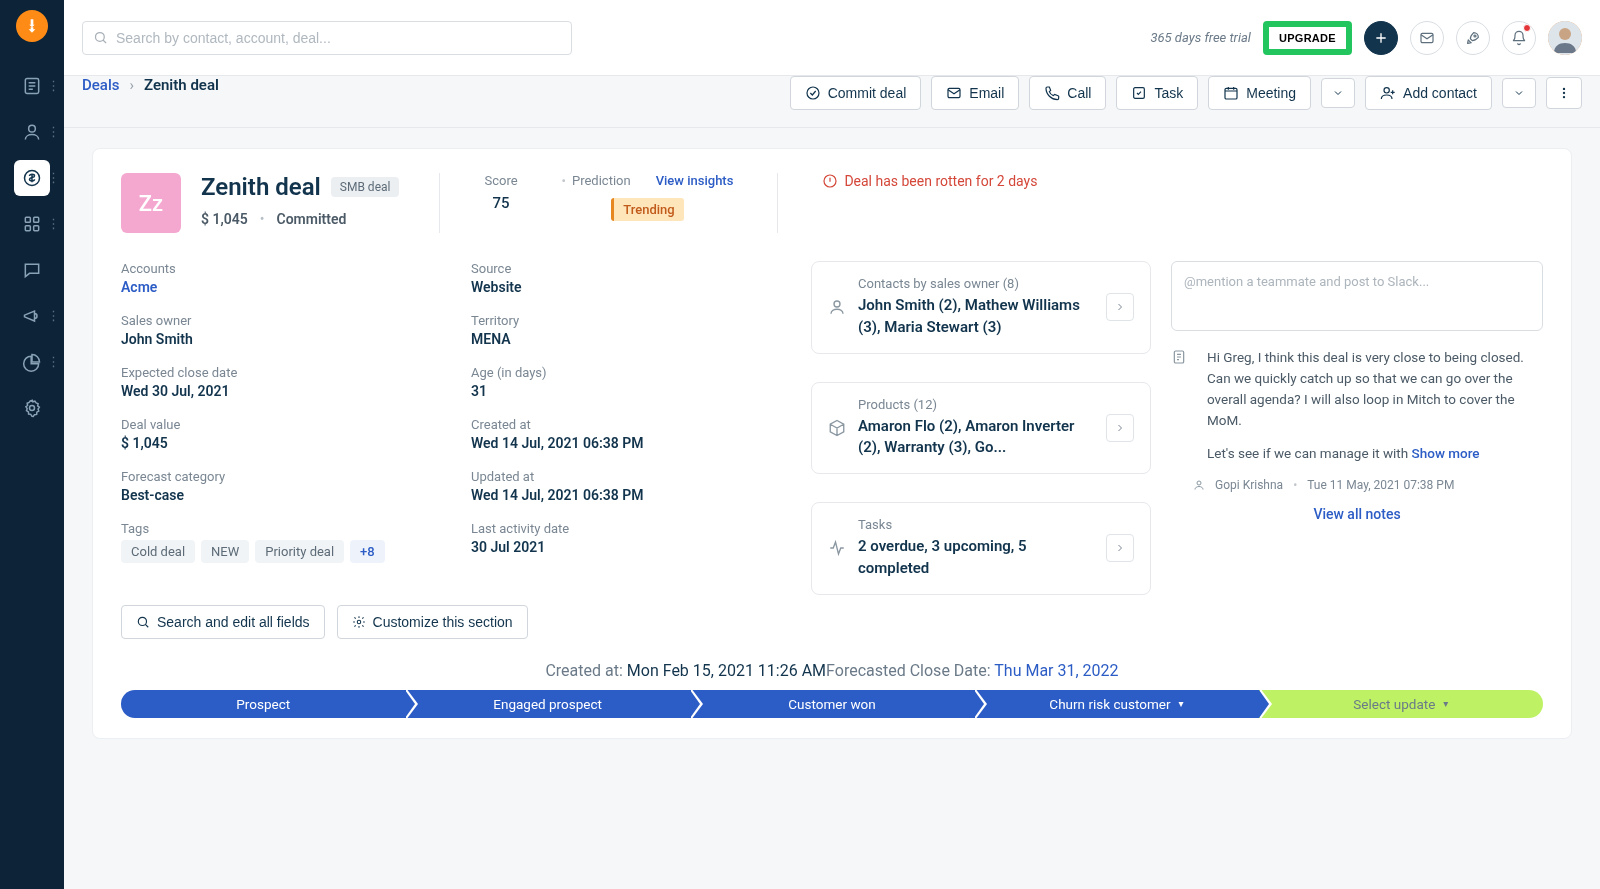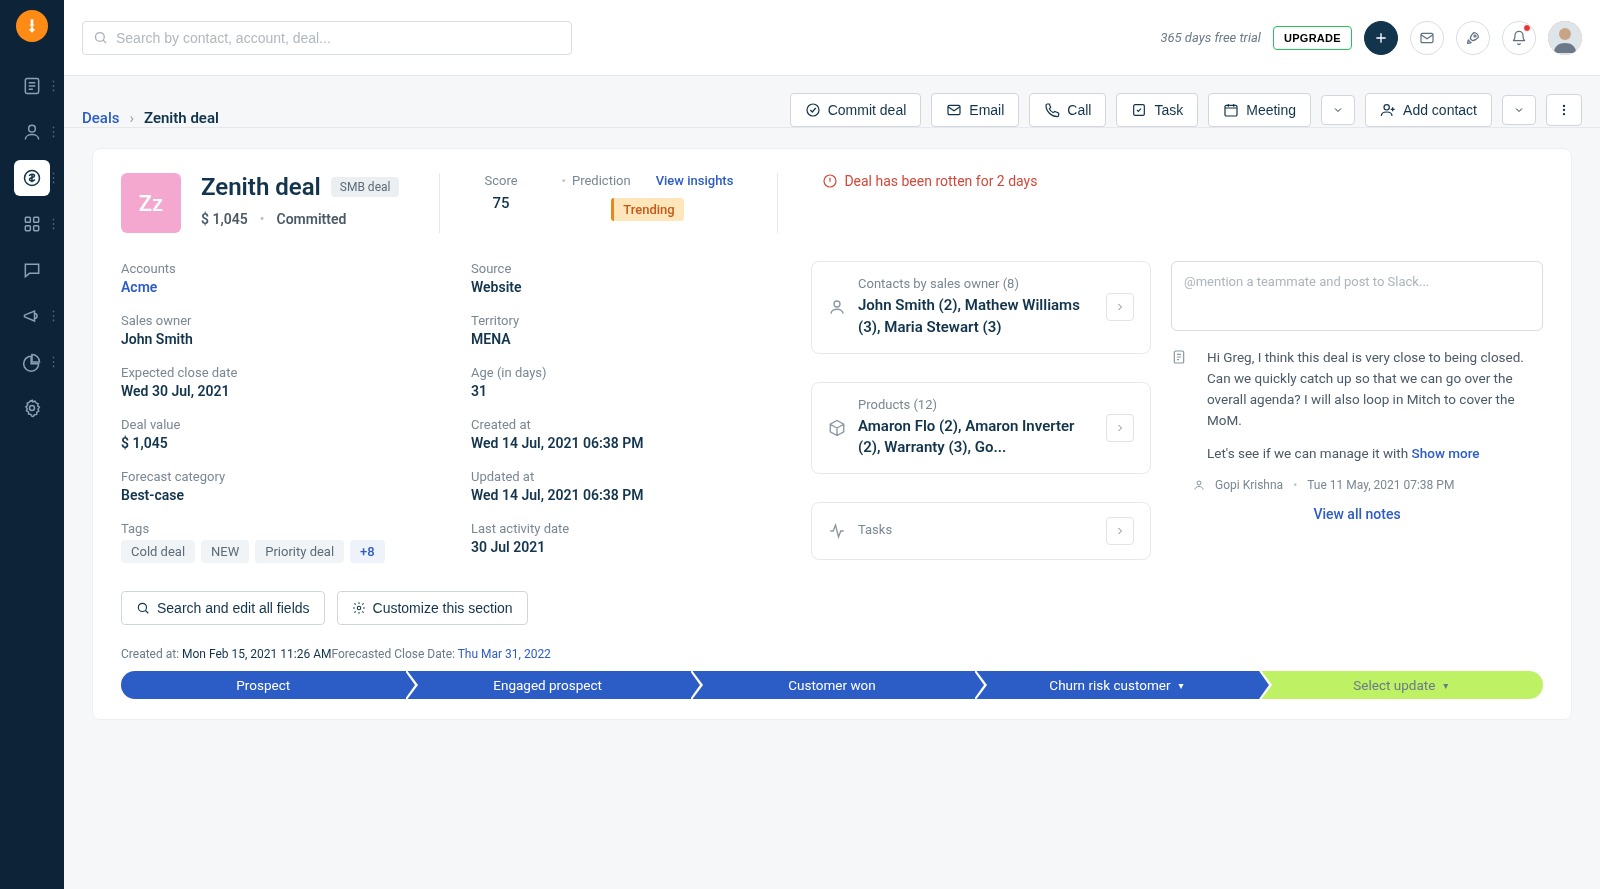--- a/index.html
+++ b/index.html
@@ -10,26 +10,26 @@
 .sidebar .nav-item { width: 36px; height: 36px; display: flex; align-items: center; justify-content: center; border-radius: 6px; margin-bottom: 10px; color: #8aa2b5; position: relative; cursor: pointer; }
 .sidebar .nav-item.active { background: #fff; color: #12344d; }
 .sidebar .nav-item .dots { position: absolute; right: -10px; color: #5a6f80; font-size: 13px; line-height: 4px; }
 .main { flex: 1; display: flex; flex-direction: column; min-width: 0; }
 .topbar { height: 76px; background: #fff; border-bottom: 1px solid #e6e8eb; display: flex; align-items: center; padding: 0 18px; gap: 14px; }
 .search-wrap { width: 490px; height: 34px; border: 1px solid #d9dee2; border-radius: 4px; display: flex; align-items: center; padding: 0 10px; gap: 8px; }
 .search-wrap input { border: none; outline: none; flex: 1; font-size: 14px; color: #12344d; }
 .search-wrap input::placeholder { color: #b0b8bf; }
 .topbar-right { margin-left: auto; display: flex; align-items: center; gap: 12px; }
 .trial-text { color: #6b7a88; font-style: italic; font-size: 13px; }
-.btn-upgrade { border: 1px solid #22c55e; padding: 5px 10px; border-radius: 4px; font-size: 11px; font-weight: 600; background: #fff; cursor: pointer; letter-spacing: 0.3px; }
+.btn-upgrade { border: 6px solid #22c55e; padding: 5px 10px; border-radius: 4px; font-size: 11px; font-weight: 600; background: #fff; cursor: pointer; letter-spacing: 0.3px; }
 .icon-btn { width: 34px; height: 34px; border-radius: 50%; border: 1px solid #d9dee2; display: flex; align-items: center; justify-content: center; cursor: pointer; background: #fff; color: #5e6f7d; position: relative; }
 .icon-btn.primary { background: #12344d; border-color: #12344d; color: #fff; }
 .badge-dot { position: absolute; top: 2px; right: 4px; width: 8px; height: 8px; background: #e43538; border-radius: 50%; border: 1px solid #fff; }
 .avatar { width: 34px; height: 34px; border-radius: 50%; background: #e8b78e; overflow: hidden; }
-.subhead { height: 52px; padding: 0 18px; display: flex; align-items: flex-end; justify-content: space-between; border-bottom: 1px solid #e6e8eb; }
+.subhead { height: 52px; padding: 0 18px; display: flex; align-items: flex-start; justify-content: space-between; border-bottom: 1px solid #e6e8eb; }
 .breadcrumb { display: flex; align-items: center; gap: 10px; font-size: 15px; }
 .breadcrumb .root { color: #2c5cc5; font-weight: 500; }
 .breadcrumb .sep { color: #98a2ab; }
 .breadcrumb .current { color: #12344d; font-weight: 600; }
 .actions { display: flex; gap: 10px; align-items: center; }
 .action-btn { border: 1px solid #d0d6db; background: #fff; padding: 8px 14px; border-radius: 4px; display: flex; align-items: center; gap: 7px; cursor: pointer; font-size: 14px; color: #12344d; white-space: nowrap; font-weight: 500; }
 .action-btn.icon-only { padding: 8px 10px; }
 .content { flex: 1; padding: 20px 28px; overflow: auto; }
 .card { background: #fff; border-radius: 8px; padding: 24px 28px 20px; border: 1px solid #eceff2; }
 .header-row { display: flex; gap: 20px; align-items: flex-start; }
@@ -62,21 +62,21 @@
 .side-card .head { font-size: 13px; color: #7a8793; margin-bottom: 4px; }
 .side-card .text { font-size: 15px; font-weight: 600; color: #12344d; line-height: 1.45; }
 .side-card .chev { width: 28px; height: 28px; border: 1px solid #e0e4e8; border-radius: 4px; display: flex; align-items: center; justify-content: center; color: #7a8793; flex-shrink:0; cursor: pointer; }
 .notes-panel .mention-box { border: 1px solid #d9dee2; border-radius: 6px; padding: 12px; color: #adb5bc; font-size: 13px; min-height: 70px; margin-bottom: 16px; background: #fff; }
 .notes-panel .note-body { display: flex; gap: 20px; font-size: 13.5px; color: #4b5a66; line-height: 1.55; }
 .notes-panel .note-ic { color: #8a97a1; flex-shrink: 0; margin-top: 2px; }
 .note-meta { font-size: 12px; color: #7a8793; margin-top: 14px; display: flex; gap: 10px; align-items: center; margin-left: 22px; }
 .note-meta .dot { color: #c0c6cb; }
 .view-all { text-align: center; margin-top: 14px; color: #2c5cc5; font-size: 14px; cursor: pointer; font-weight: 500; }
 .footer-actions { display: flex; gap: 12px; margin-top: 10px; }
-.footer-row { margin-top: 22px; display: flex; justify-content: flex-start; font-size: 12px; color: #6b7a88; }
+.footer-row { margin-top: 22px; display: flex; justify-content: center; font-size: 16px; color: #6b7a88; }
 .footer-row .date { color: #12344d; }
 .footer-row .fc-date { color: #2c5cc5; }
 .pipeline { display: flex; margin-top: 10px; height: 28px; border-radius: 14px; overflow: hidden; }
 .stage { flex: 1; display: flex; align-items: center; justify-content: center; color: #fff; font-size: 13.5px; position: relative; background: #2c5cc5; cursor: pointer; }
 .stage::after { content: ''; position: absolute; right: -10px; top: 0; width: 0; height: 0; border-top: 14px solid transparent; border-bottom: 14px solid transparent; border-left: 10px solid #2c5cc5; z-index: 2; }
 .stage::before { content: ''; position: absolute; right: -13px; top: -2px; width: 0; height: 0; border-top: 16px solid transparent; border-bottom: 16px solid transparent; border-left: 12px solid #fff; z-index: 1; }
 .stage.inactive { background: #bef264; color: #6b7a88; }
 .stage.inactive::after { border-left-color: #d3d9de; }
 .stage:last-child::after, .stage:last-child::before { display: none; }
 .stage .caret-down { margin-left: 8px; font-size: 10px; }
@@ -389,20 +389,21 @@
                     <path d="M9 6l6 6-6 6"></path>
                   </svg>
                 </div>
             </div>
             <div class="side-card">
               <svg class="ic" width="18" height="18" viewBox="0 0 24 24" fill="none" stroke="currentColor" stroke-width="1.8">
                   <path d="M3 12h4l3-8 4 16 3-8h4"></path>
                 </svg>
               <div class="body">
                   <div class="head">Tasks</div>
+                  <div class="text">2 overdue, 3 upcoming, 5 completed</div>
                 </div>
               <div class="chev">
                   <svg width="12" height="12" viewBox="0 0 24 24" fill="none" stroke="currentColor" stroke-width="2">
                     <path d="M9 6l6 6-6 6"></path>
                   </svg>
                 </div>
             </div>
           </div>
 
           <div class="notes-panel">

